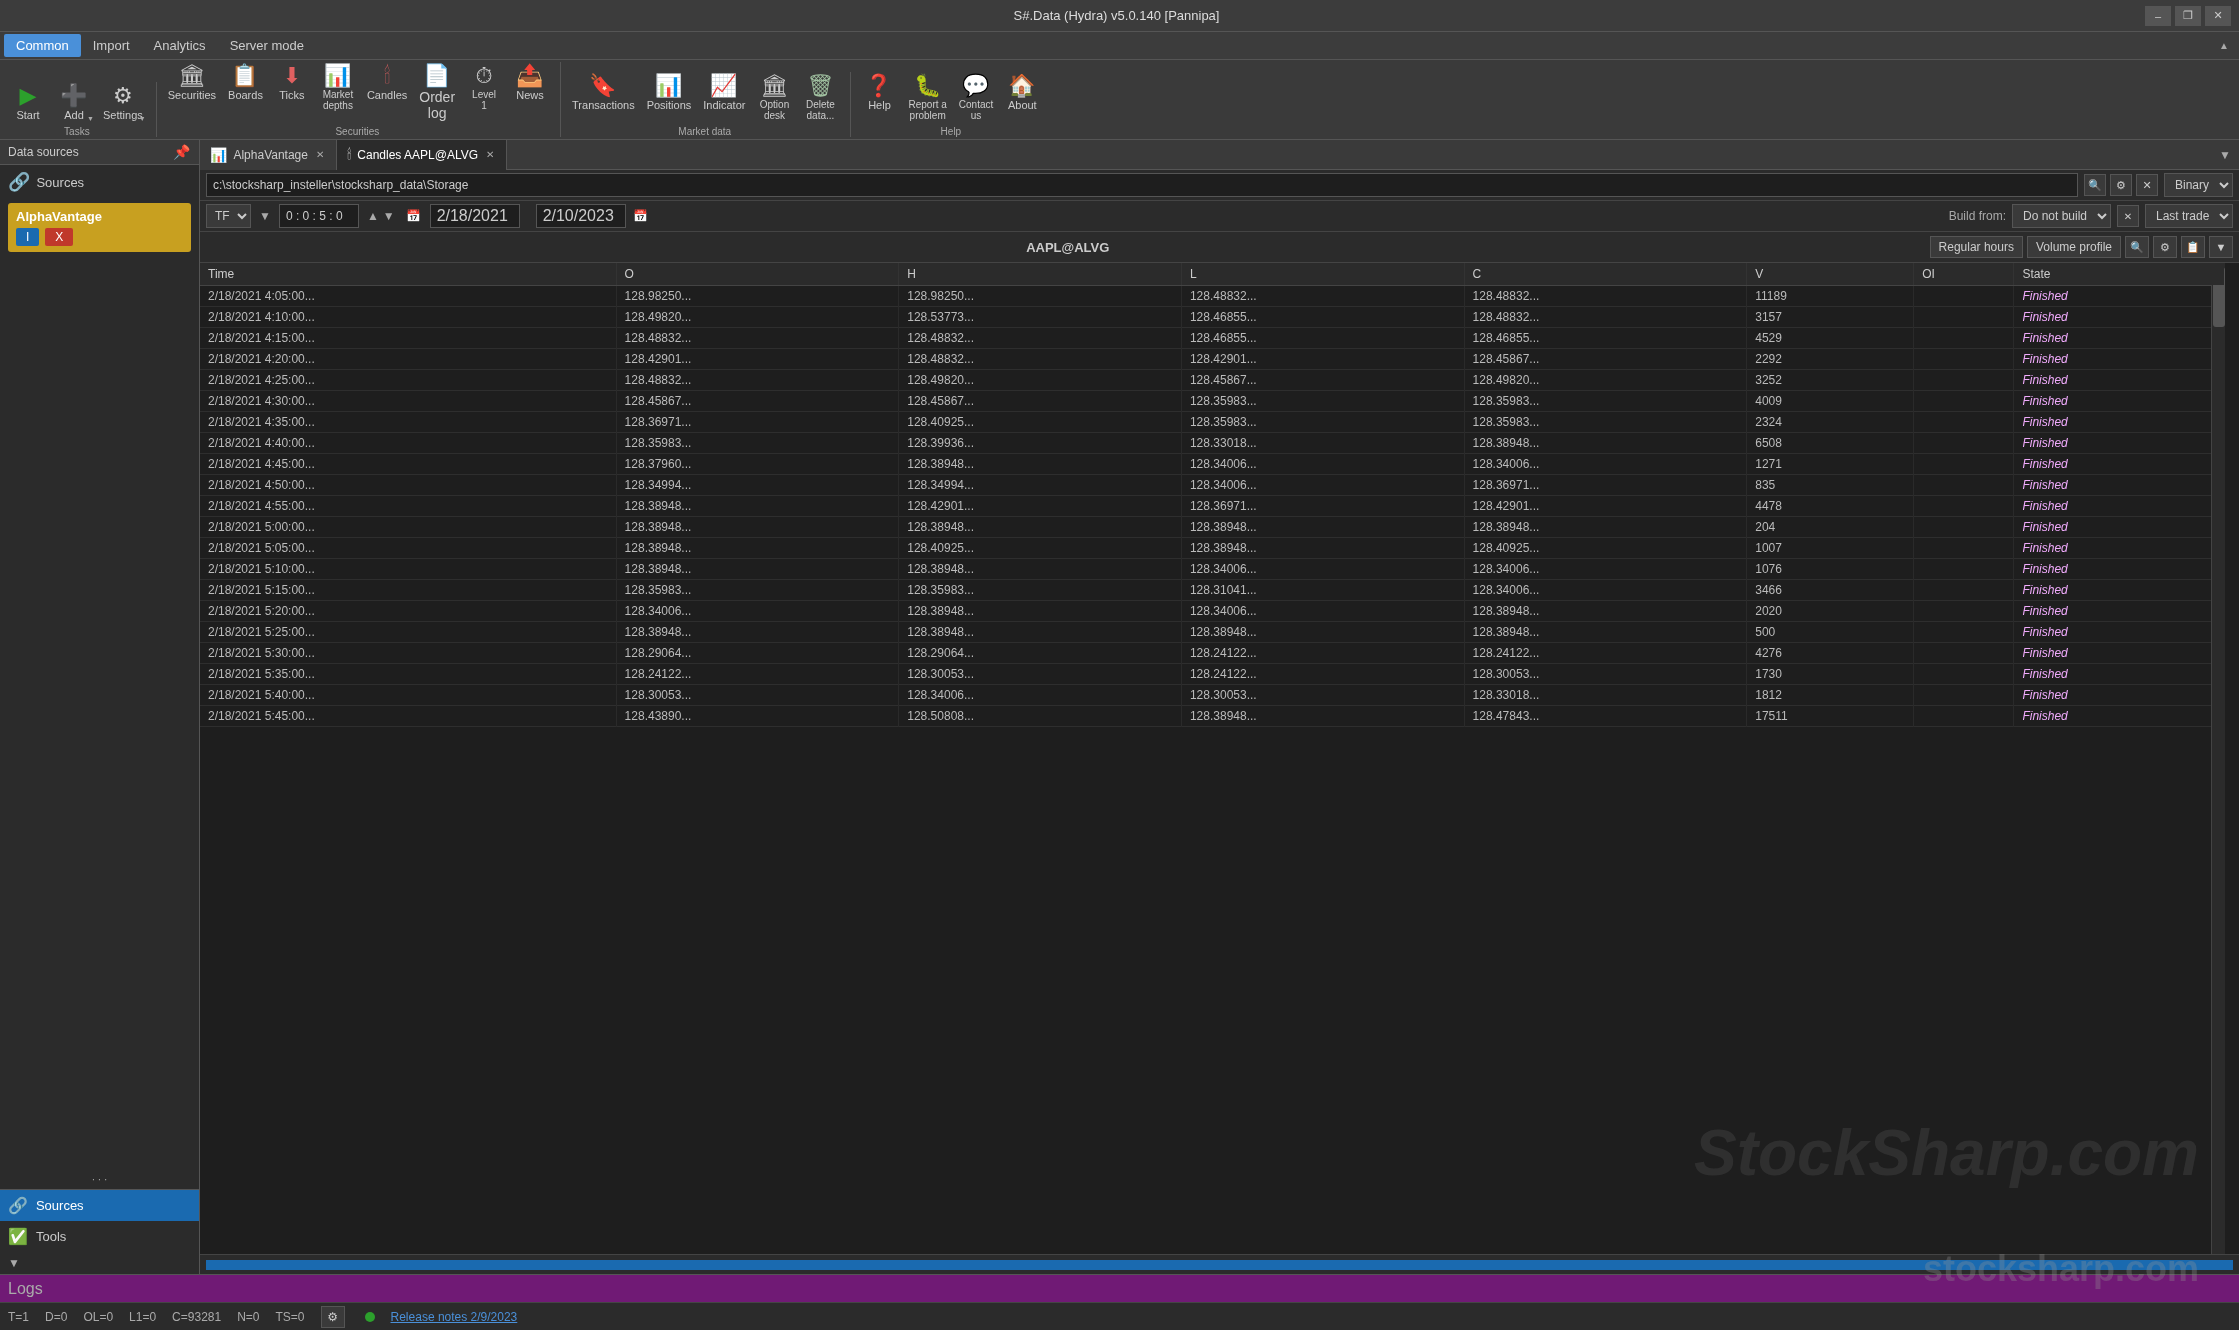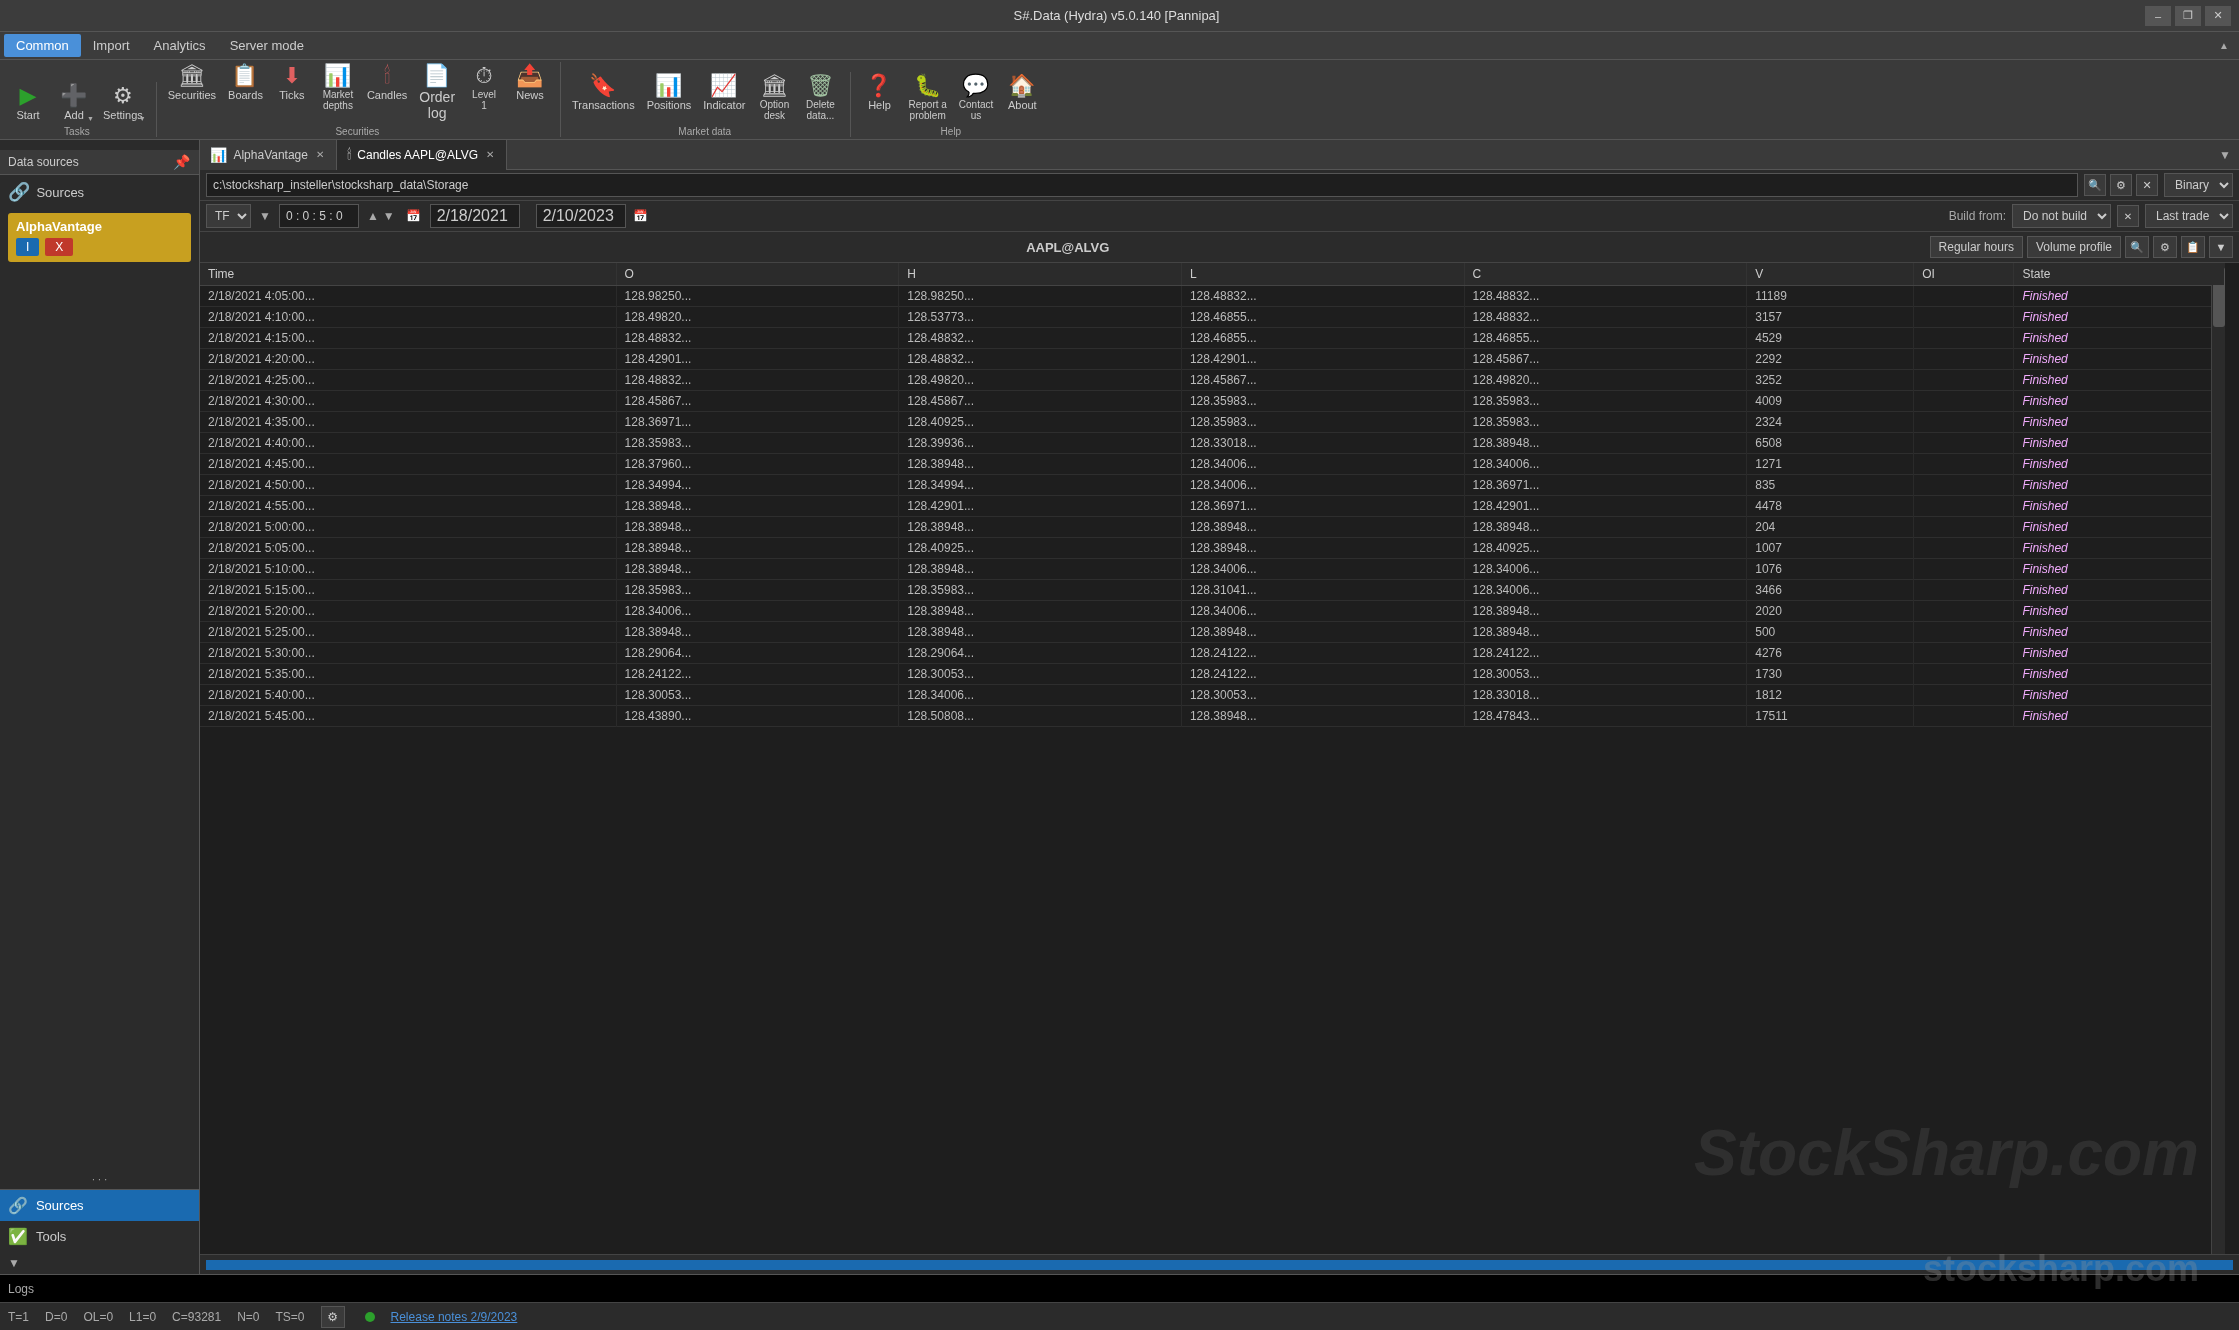--- a/index.html
+++ b/index.html
@@ -32,21 +32,21 @@
     .view-market-annotation { position: absolute; top: 138px; right: 40px; color: #ff44ff; font-size: 18px; font-weight: bold; white-space: nowrap; }
     .annotation-arrow-down { position: absolute; top: 168px; right: 345px; color: #ff44ff; font-size: 36px; }
     .annotation-arrow-up { position: absolute; top: 285px; right: 40px; color: #ff44ff; font-size: 36px; }
     .view-chart-annotation { position: absolute; top: 360px; right: 48px; color: #ff44ff; font-size: 18px; font-weight: bold; white-space: nowrap; }
 
     
     .main-layout { display: flex; height: calc(1330px - 32px - 28px - 80px - 28px - 28px); }
 
     
     .sidebar { width: 200px; background: #2b2b2b; border-right: 1px solid #555; display: flex; flex-direction: column; }
-    .sidebar-header { background: #3a3a3a; padding: 4px 8px; display: flex; justify-content: space-between; align-items: center; border-bottom: 1px solid #555; font-size: 12px; color: #ccc; margin-top: 10px; }
+    .sidebar-header { background: #3a3a3a; padding: 4px 8px; display: flex; justify-content: space-between; align-items: center; border-bottom: 1px solid #555; font-size: 12px; color: #ccc; }
     .sidebar-header-pin { color: #aaa; cursor: pointer; font-size: 14px; }
     .sidebar-sources { padding: 6px 8px; display: flex; align-items: center; gap: 6px; color: #ccc; font-size: 13px; cursor: pointer; }
     .sidebar-sources .icon { font-size: 18px; }
     .alphavantage-card { background: #c8a020; margin: 4px 8px; border-radius: 3px; padding: 6px 8px; }
     .alphavantage-name { color: #fff; font-size: 13px; font-weight: bold; margin-bottom: 4px; }
     .alphavantage-controls { display: flex; gap: 6px; align-items: center; }
     .av-btn-blue { background: #1a6ab0; border: none; color: #fff; padding: 2px 10px; cursor: pointer; border-radius: 2px; font-size: 12px; }
     .av-btn-red { background: #c0392b; border: none; color: #fff; padding: 2px 10px; cursor: pointer; border-radius: 2px; font-size: 12px; }
     .sidebar-spacer { flex: 1; }
     .sidebar-dots { text-align: center; color: #aaa; padding: 4px; font-size: 10px; cursor: pointer; }
@@ -105,21 +105,21 @@
     
     .data-table-wrapper::-webkit-scrollbar { width: 12px; }
     .data-table-wrapper::-webkit-scrollbar-track { background: #2b2b2b; }
     .data-table-wrapper::-webkit-scrollbar-thumb { background: #555; }
 
     
     .progress-bar-area { background: #2b2b2b; height: 20px; border-top: 1px solid #444; display: flex; align-items: center; }
     .progress-bar-inner { height: 10px; background: #1a6ab0; margin: 0 6px; flex: 1; }
 
     
-    .logs-bar { background: #000000; border-top: 1px solid #555; height: 28px; display: flex; align-items: center; padding: 0 8px; font-size: 12px; color: #aaa; }
+    .logs-bar { background: #701a75; border-top: 1px solid #555; height: 28px; display: flex; align-items: center; padding: 0 8px; font-size: 16px; color: #aaa; }
 
     
     .status-bar { background: #2b2b2b; border-top: 1px solid #444; height: 28px; display: flex; align-items: center; padding: 0 8px; font-size: 12px; color: #aaa; gap: 16px; }
     .status-item { display: flex; align-items: center; gap: 4px; }
     .release-link { color: #4a90d9; cursor: pointer; text-decoration: underline; }
 
     
     .watermark { position: absolute; bottom: 140px; right: 40px; color: rgba(150,150,150,0.15); font-size: 64px; font-weight: bold; font-style: italic; pointer-events: none; white-space: nowrap; }
     .watermark-bottom { position: absolute; bottom: 40px; right: 40px; color: rgba(150,150,150,0.3); font-size: 36px; font-weight: bold; pointer-events: none; }
   </style>

